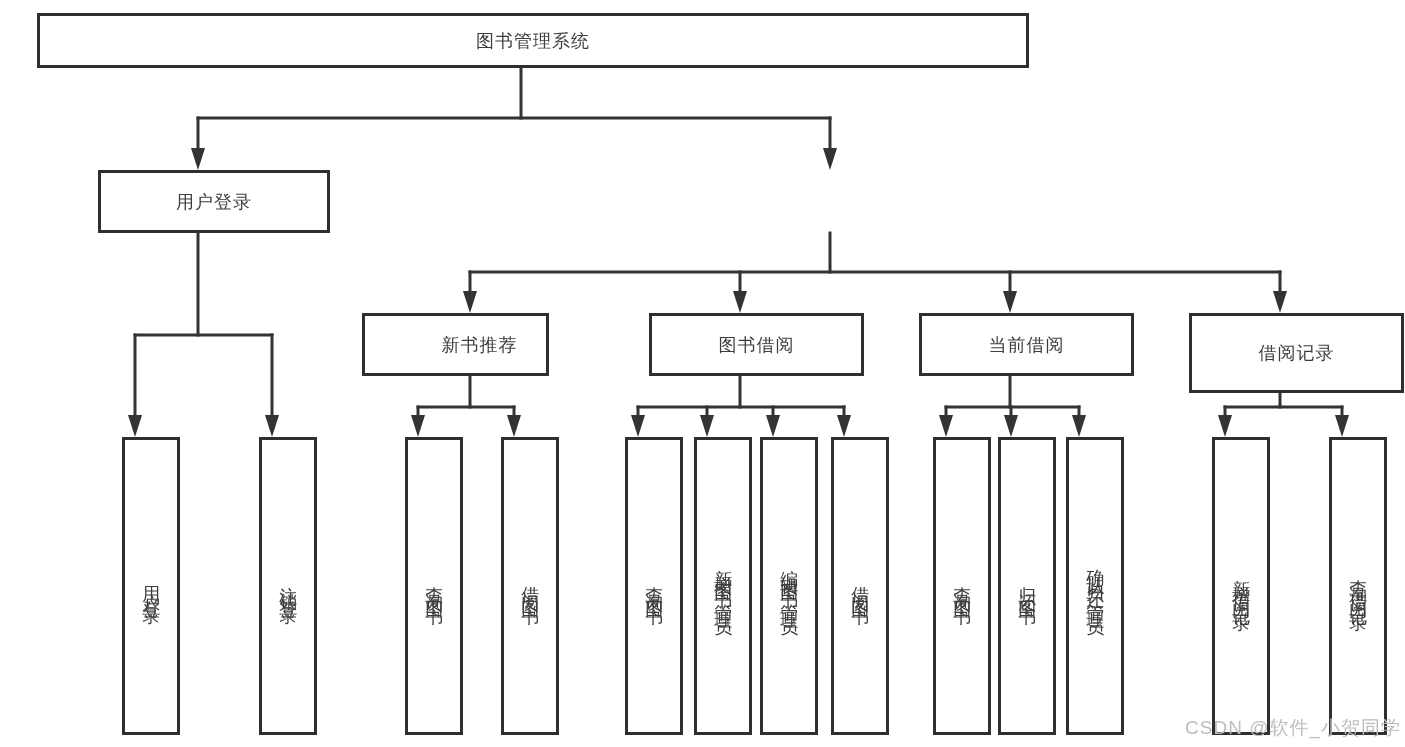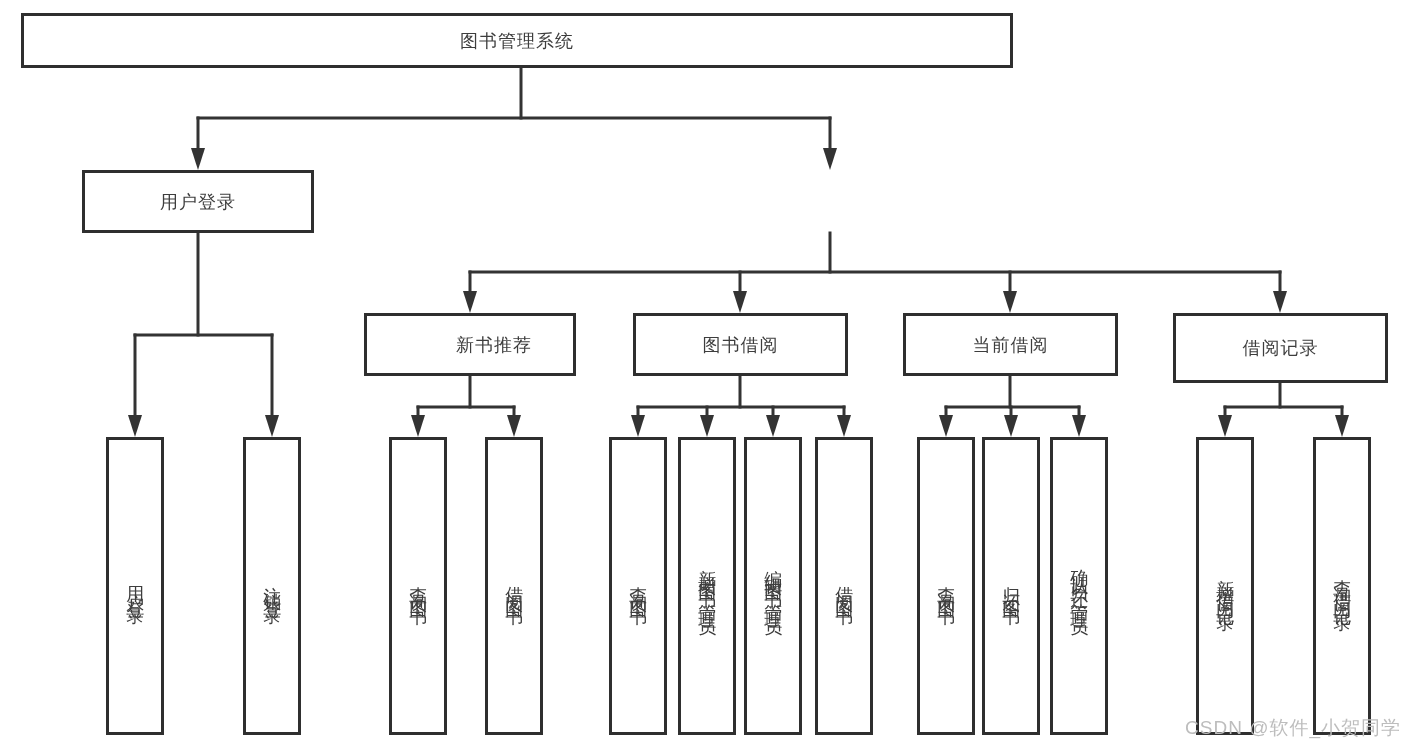--- a/index.html
+++ b/index.html
@@ -20,20 +20,21 @@
   .box {
     position: absolute;
     box-sizing: border-box;
     border: 3px solid #2f2f2f;
     background: #ffffff;
     color: #3d3d3d;
     display: flex;
     align-items: center;
     justify-content: center;
     z-index: 1;
+    margin-left: 16px;
   }
   .hbox {
     font-size: 18px;
     letter-spacing: 1px;
   }
   .vbox span {
     writing-mode: vertical-rl;
     text-orientation: mixed;
     font-size: 18px;
     letter-spacing: 7px;
@@ -118,30 +119,30 @@
   </svg>
 
   <div class="box hbox" style="left:21px; top:13px; width:992px; height:55px;">
     <span>图书管理系统</span>
   </div>
 
   <div class="box hbox" style="left:82px; top:170px; width:232px; height:63px;">
     <span>用户登录</span>
   </div>
 
-  <div class="box hbox" style="left:364px; top:313px; width:212px; height:63px;padding-left:48px;">
+  <div class="box hbox" style="left:346px; top:313px; width:187px; height:63px;padding-left:48px;">
     <span>新书推荐</span>
   </div>
   <div class="box hbox" style="left:903px; top:313px; width:215px; height:63px;">
     <span>当前借阅</span>
   </div>
   <div class="box hbox" style="left:633px; top:313px; width:215px; height:63px;">
     <span>图书借阅</span>
   </div>
-  <div class="box hbox" style="left:1173px; top:313px; width:215px; height:70px;">
+  <div class="box hbox" style="left:1173px; top:313px; width:215px; height:80px;">
     <span>借阅记录</span>
   </div>
 
   <div class="box vbox" style="left:106px; top:437px; width:58px; height:298px;">
     <span>用户登录</span>
   </div>
   <div class="box vbox" style="left:243px; top:437px; width:58px; height:298px;">
     <span>注销登录</span>
   </div>
 

